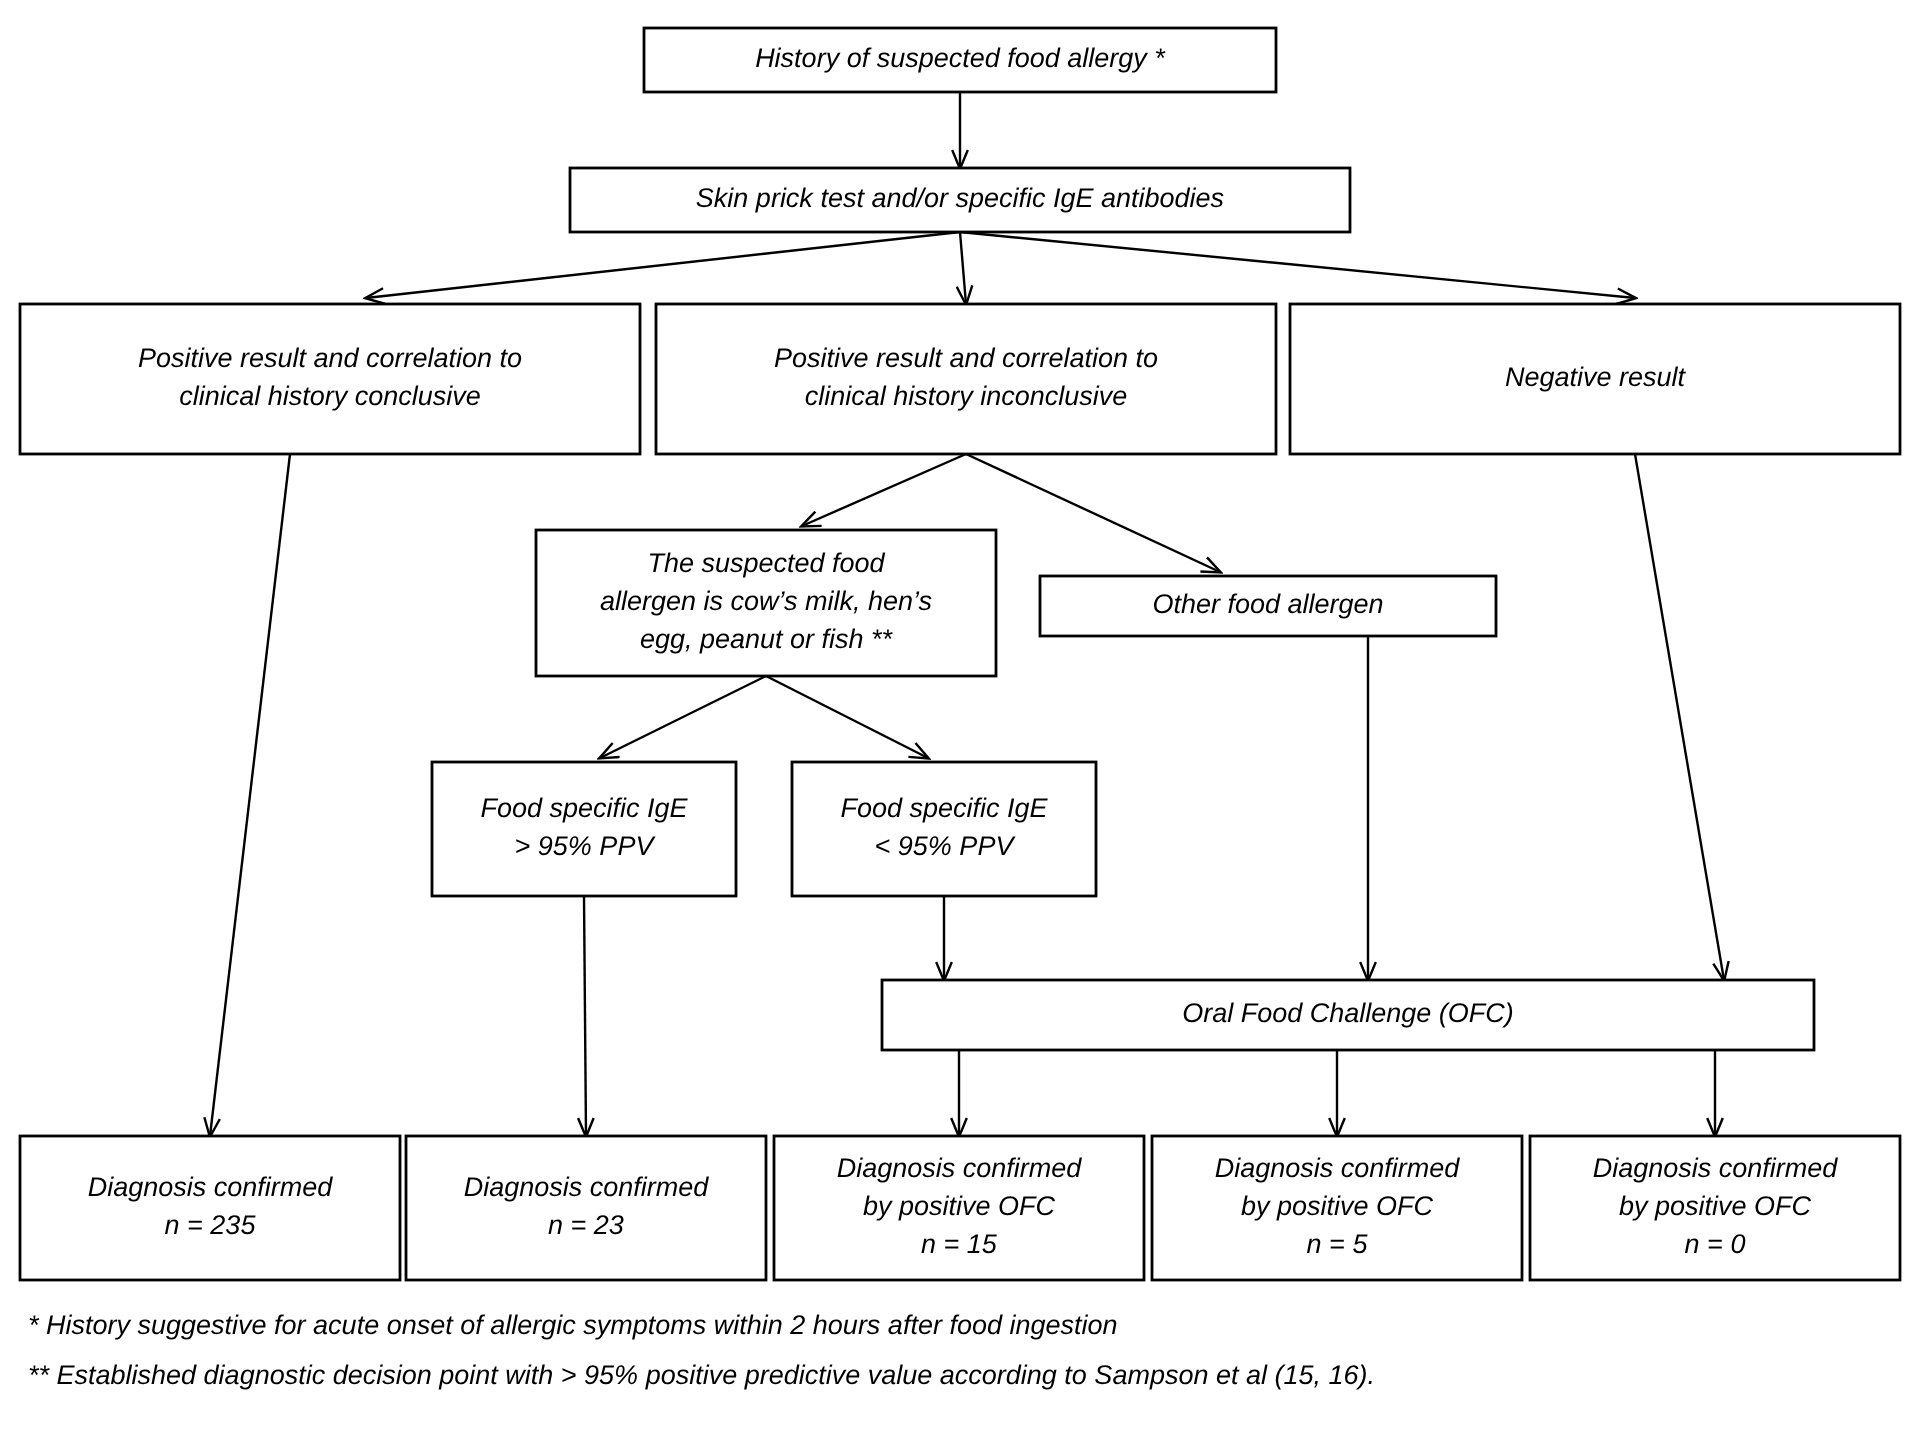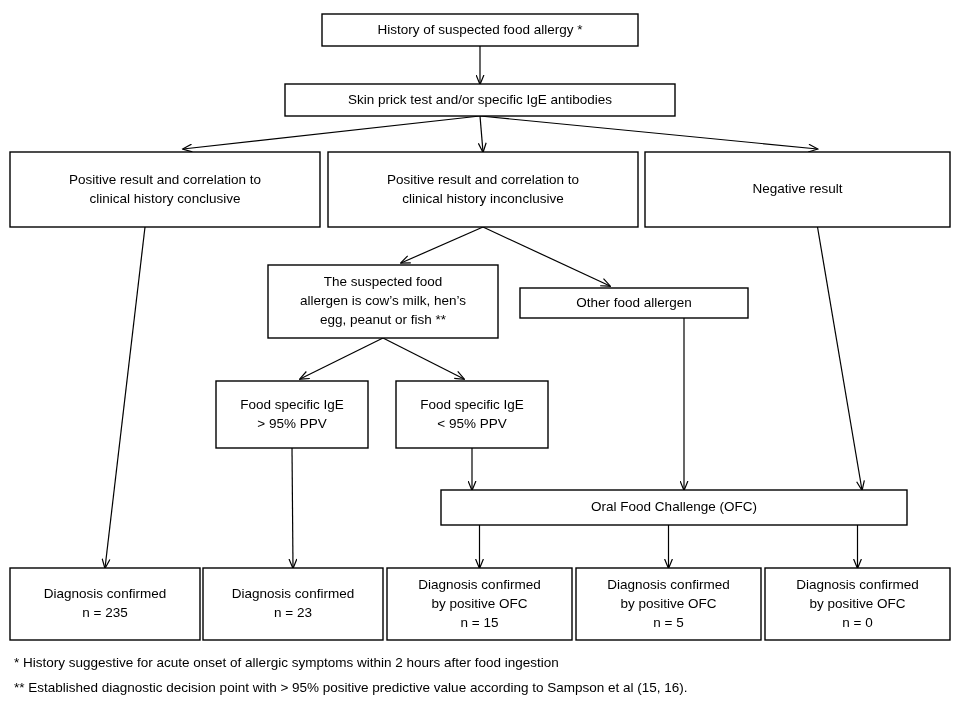--- a/index.html
+++ b/index.html
@@ -11,20 +11,21 @@
     width: 960px;
     height: 720px;
     font-family: "Liberation Sans", sans-serif;
     color: #000000;
     overflow: hidden;
   }
   #flowchart-root {
     position: relative;
     width: 960px;
     height: 520px;
+    font-style: italic;
   }
   svg.diagram {
     position: absolute;
     top: 0;
     left: 0;
     width: 960px;
     height: 720px;
   }
   .node-box {
     fill: #ffffff;

